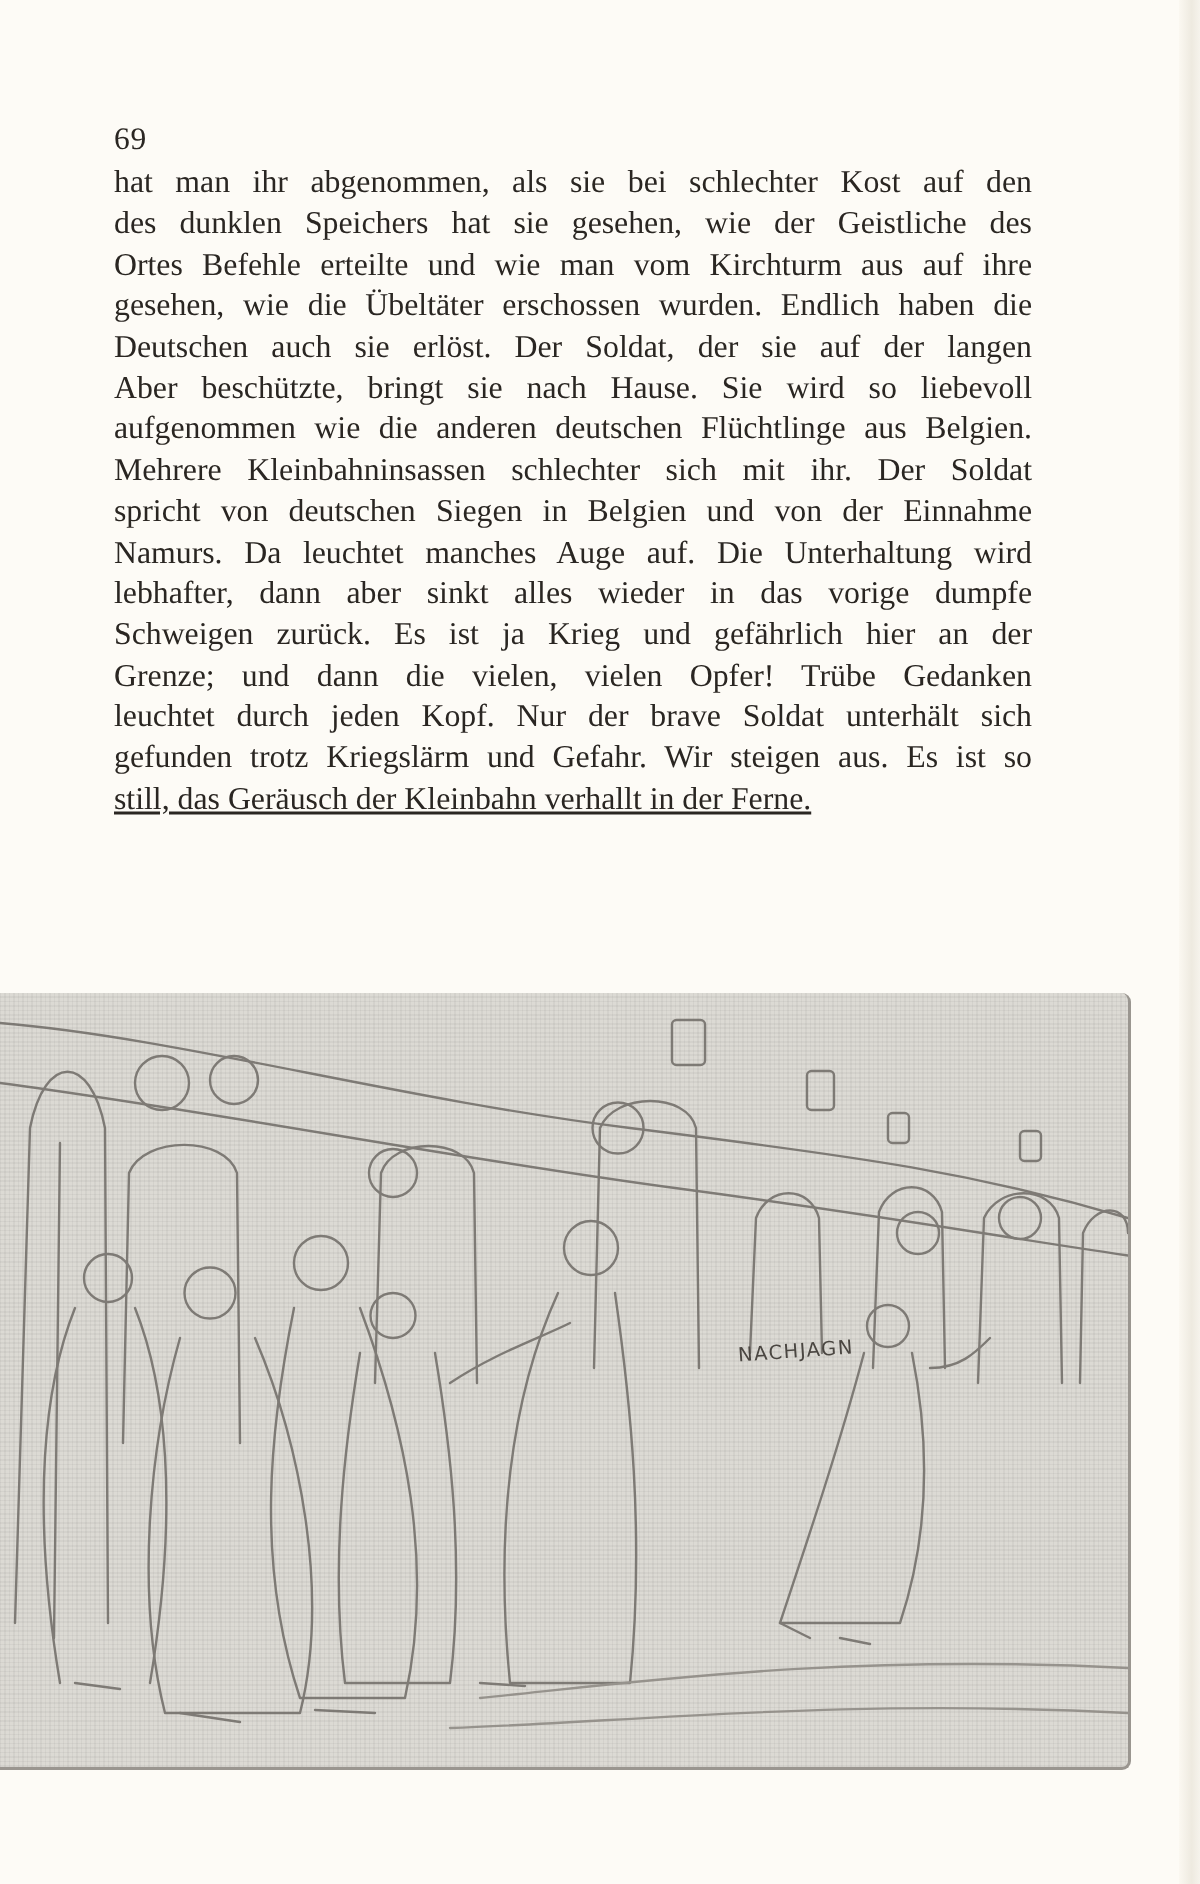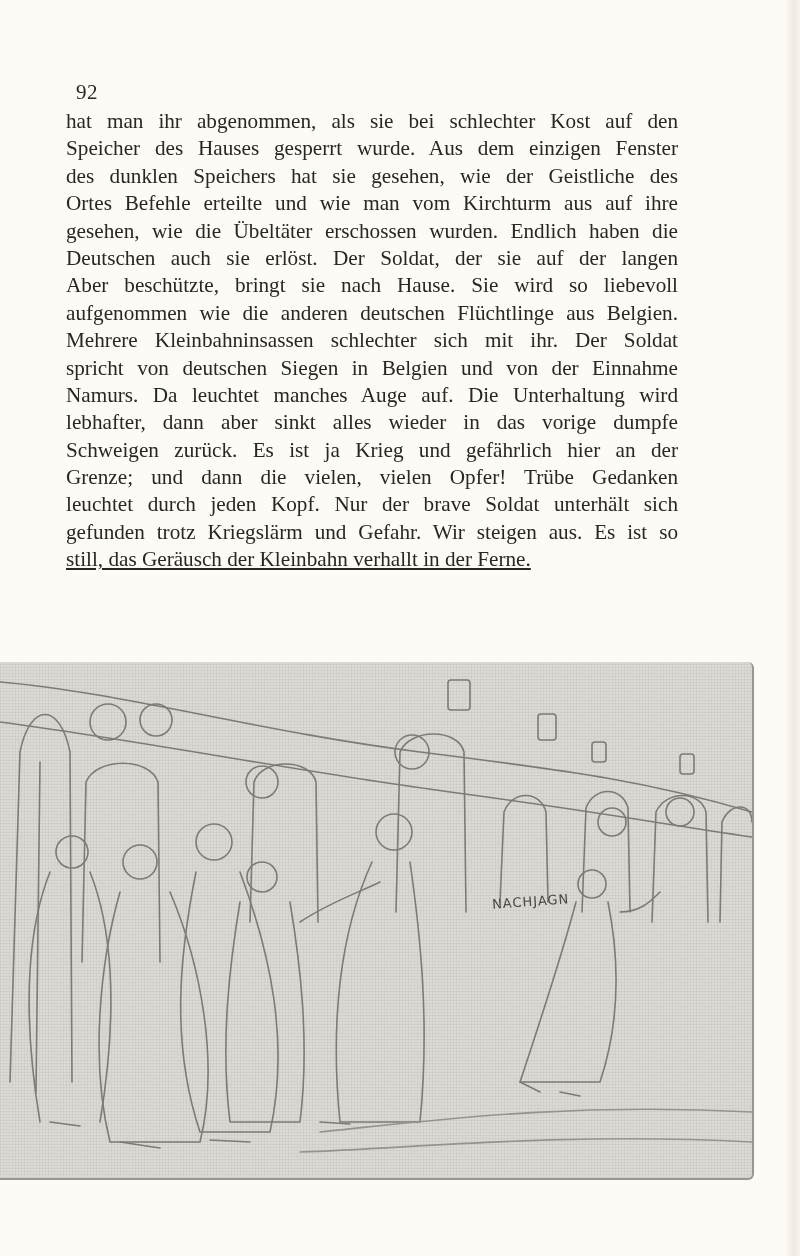--- a/index.html
+++ b/index.html
@@ -12,21 +12,21 @@
   }
   .page-edge {
     position: absolute; top: 0; right: 0; width: 14px; height: 1256px;
     background: linear-gradient(to right, #fbf8f1 0%, #eeeae0 60%, #f6f3ec 100%);
   }
   .page-number {
     position: absolute; left: 76px; top: 80px;
     font-size: 21px; letter-spacing: 0.5px;
   }
   .body-text {
-    position: absolute; left: 66px; top: 108px; width: 612px;
+    position: absolute; left: 76px; top: 108px; width: 612px;
   }
   .line {
     display: block;
     font-size: 21.2px;
     line-height: 27.4px;
     height: 27.4px;
     white-space: nowrap;
     text-align: justify;
     text-align-last: justify;
   }
@@ -49,25 +49,24 @@
     font-family: "DejaVu Sans", sans-serif;
     font-size: 13px; color: #4a4641; letter-spacing: 1px;
     transform: rotate(-4deg);
   }
 </style>
 </head>
 <body>
 
 <div class="page-edge"></div>
 
-<div class="page-number">92</div>
+<div class="page-number">69</div>
 
 <div class="body-text">
   <span class="line">hat man ihr abgenommen, als sie bei schlechter Kost auf den</span>
-  <span class="line">Speicher des Hauses gesperrt wurde. Aus dem einzigen Fenster</span>
   <span class="line">des dunklen Speichers hat sie gesehen, wie der Geistliche des</span>
   <span class="line">Ortes Befehle erteilte und wie man vom Kirchturm aus auf ihre</span>
   <span class="line">gesehen, wie die Übeltäter erschossen wurden. Endlich haben die</span>
   <span class="line">Deutschen auch sie erlöst. Der Soldat, der sie auf der langen</span>
   <span class="line">Aber beschützte, bringt sie nach Hause. Sie wird so liebevoll</span>
   <span class="line">aufgenommen wie die anderen deutschen Flüchtlinge aus Belgien.</span>
   <span class="line">Mehrere Kleinbahninsassen schlechter sich mit ihr. Der Soldat</span>
   <span class="line">spricht von deutschen Siegen in Belgien und von der Einnahme</span>
   <span class="line">Namurs. Da leuchtet manches Auge auf. Die Unterhaltung wird</span>
   <span class="line">lebhafter, dann aber sinkt alles wieder in das vorige dumpfe</span>

